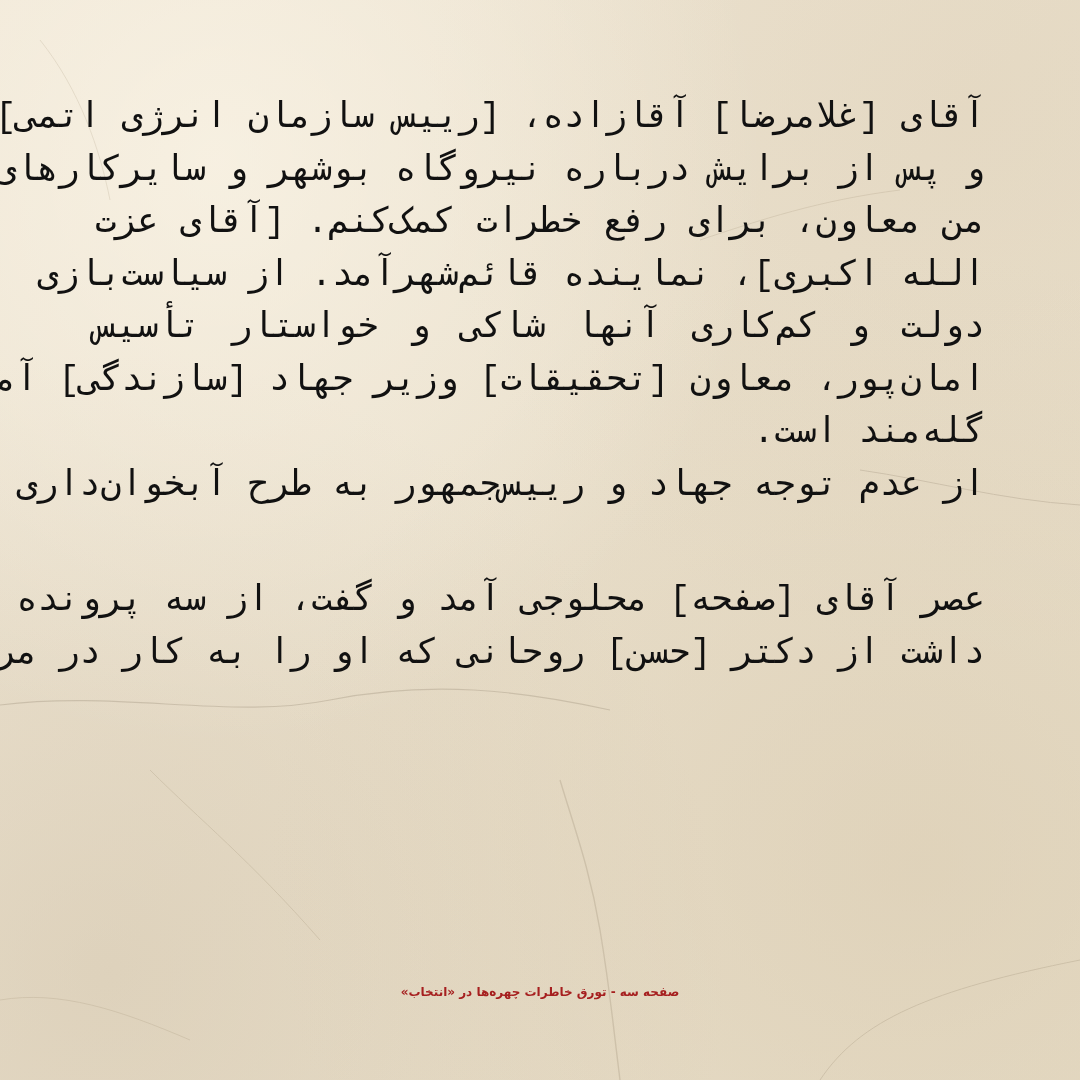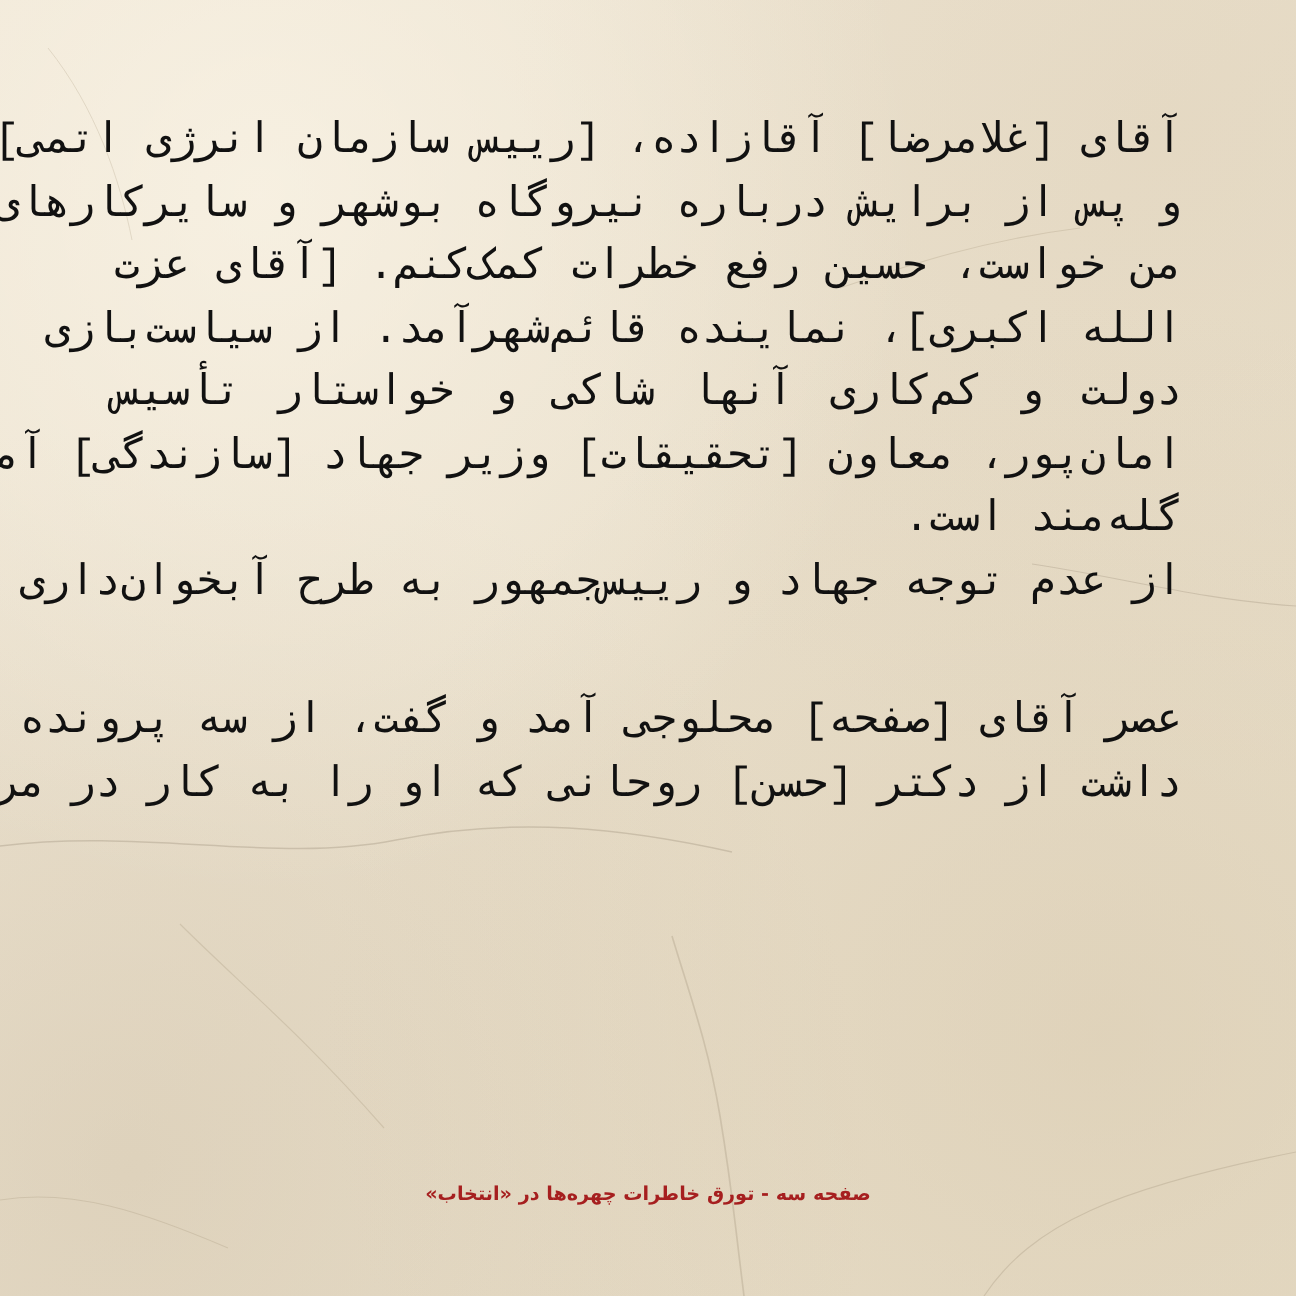--- a/index.html
+++ b/index.html
@@ -55,21 +55,21 @@
       height: 63px;
     }
     .footer {
       position: absolute;
       left: 0;
       width: 1080px;
       top: 985px;
       text-align: center;
       direction: rtl;
       font-family: "DejaVu Sans", sans-serif;
-      font-size: 16px;
+      font-size: 12px;
       font-weight: bold;
       color: #a61f1f;
     }
   </style>
 </head>
 <body>
 
 <svg class="crease" width="1080" height="1080" viewBox="0 0 1080 1080" style="left:0;top:0;">
   <path d="M0 705 C 120 690, 230 720, 330 700 S 520 690, 610 710" stroke="#9c8f7a" stroke-width="1.2" fill="none"></path>
   <path d="M560 780 C 575 830, 590 870, 600 930 S 610 1000, 620 1080" stroke="#a89a82" stroke-width="1.4" fill="none"></path>
@@ -78,21 +78,21 @@
   <path d="M1080 505 C 1000 500, 930 480, 860 470" stroke="#a39580" stroke-width="1" fill="none"></path>
   <path d="M40 40 C 80 90, 100 150, 110 200" stroke="#b9ab92" stroke-width="0.8" fill="none"></path>
   <path d="M820 1080 C 860 1020, 930 990, 1080 960" stroke="#a89a82" stroke-width="1" fill="none"></path>
   <path d="M0 1000 C 60 990, 120 1010, 190 1040" stroke="#b0a288" stroke-width="0.9" fill="none"></path>
 </svg>
 
 <main class="page">
   <p class="paragraph">
     <span class="line">آقای [غلامرضا] آقازاده، [رییس سازمان انرژی اتمی] آمد</span>
     <span class="line">و پس از برایش درباره نیروگاه بوشهر و سایرکارهای</span>
-    <span class="line">من خواست، حسین رفع خطرات کمک‌کنم. [آقای عزت</span>
+    <span class="line">من معاون، برای رفع خطرات کمک‌کنم. [آقای عزت</span>
     <span class="line">الله اکبری]، نماینده قائم‌شهرآمد. از سیاست‌بازی</span>
     <span class="line">دولت و کم‌کاری آنها شاکی و خواستار تأسیس</span>
     <span class="line">امان‌پور، معاون [تحقیقات] وزیر جهاد [سازندگی] آمد؛</span>
     <span class="line last">گله‌مند است.</span>
     <span class="line">از عدم توجه جهاد و رییس‌جمهور به طرح آبخوان‌داری</span>
   </p>
 
   <div class="paragraph-gap"></div>
 
   <p class="paragraph">

